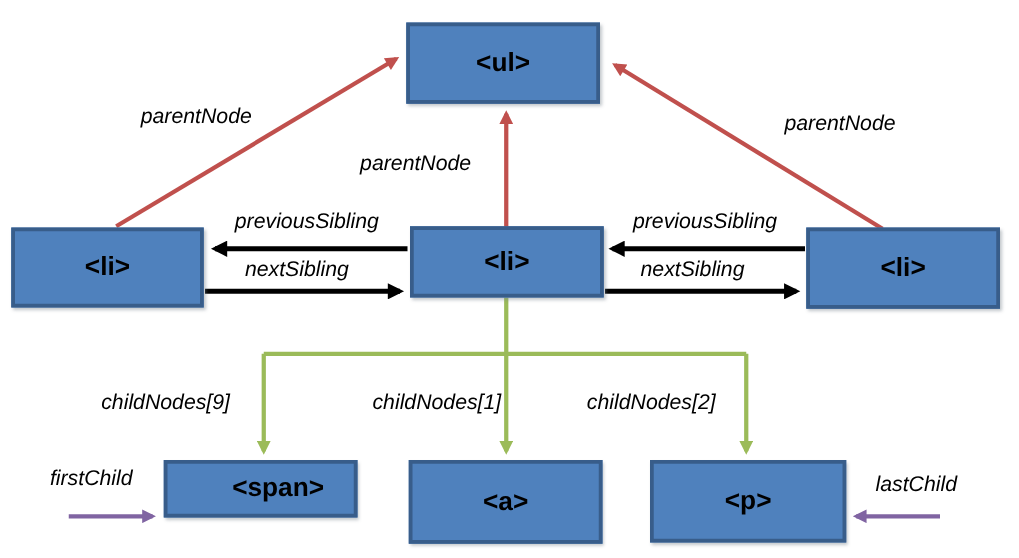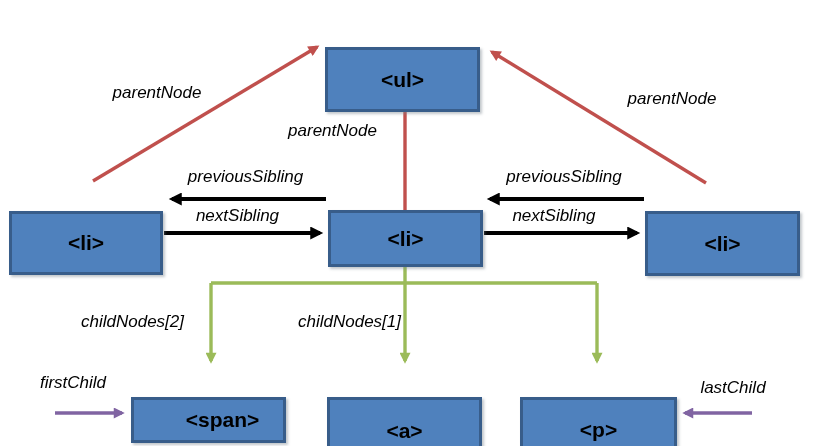--- a/index.html
+++ b/index.html
@@ -15,21 +15,20 @@
   .fill-red    { fill:var(--parent-arrow); }
   .fill-black  { fill:var(--sibling-arrow); }
   .fill-green  { fill:var(--child-arrow); }
   .fill-purple { fill:var(--first-last-arrow); }
   .node {
     position:absolute; box-sizing:border-box;
     background:var(--node-fill); border:3px solid var(--node-border);
     display:flex; align-items:center; justify-content:center;
     font-weight:bold; font-size:21px; color:#000;
     box-shadow:1.5px 2px 2.5px rgba(120,130,140,0.45);
-    margin-top:29px;
   }
   .elabel {
     position:absolute; font-size:17px; line-height:1.1; color:#000;
     text-align:center; white-space:nowrap;font-style:italic;
   }
 </style>
 </head>
 <body>
 
 <div class="canvas">
@@ -92,19 +91,20 @@
 
   <div class="elabel" style="left:90px;  top:84px;  width:134px;">parentNode</div>
   <div class="elabel" style="left:267px; top:122px; width:131px;">parentNode</div>
   <div class="elabel" style="left:606px; top:90px;  width:132px;">parentNode</div>
 
   <div class="elabel" style="left:170px; top:168px; width:151px;">previousSibling</div>
   <div class="elabel" style="left:181px; top:207px; width:113px;">nextSibling</div>
   <div class="elabel" style="left:487px; top:168px; width:154px;">previousSibling</div>
   <div class="elabel" style="left:497px; top:207px; width:114px;">nextSibling</div>
 
-  <div class="elabel" style="left:64px;  top:313px; width:137px;">childNodes[2]</div>
+  <div class="elabel" style="left:64px;  top:313px; width:137px;">childNodes[9]</div>
   <div class="elabel" style="left:256px; top:313px; width:145px;text-align:right;">childNodes[1]</div>
+  <div class="elabel" style="left:449px; top:313px; width:144px;">childNodes[2]</div>
 
   <div class="elabel" style="left:689px; top:379px; width:88px;">lastChild</div>
   <div class="elabel" style="left:27px;  top:374px; width:92px;">firstChild</div>
 
 </div>
 
 </body></html>

